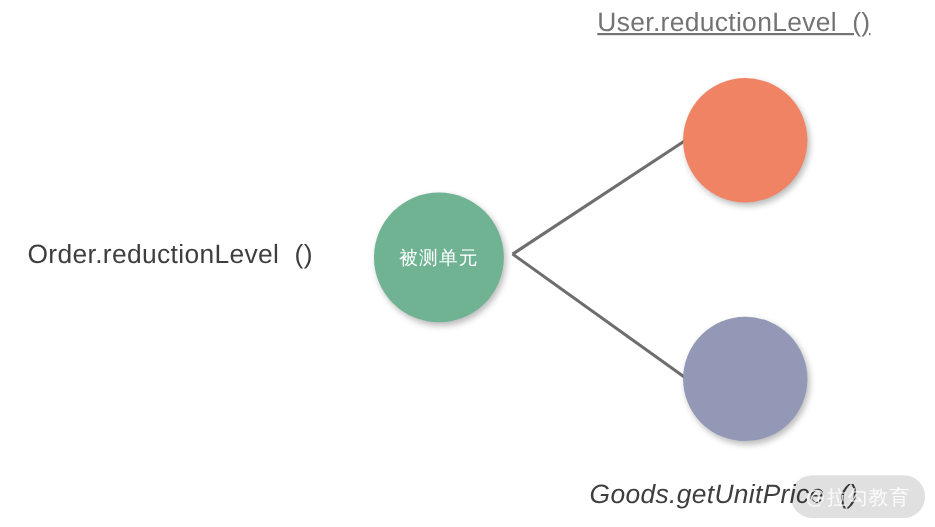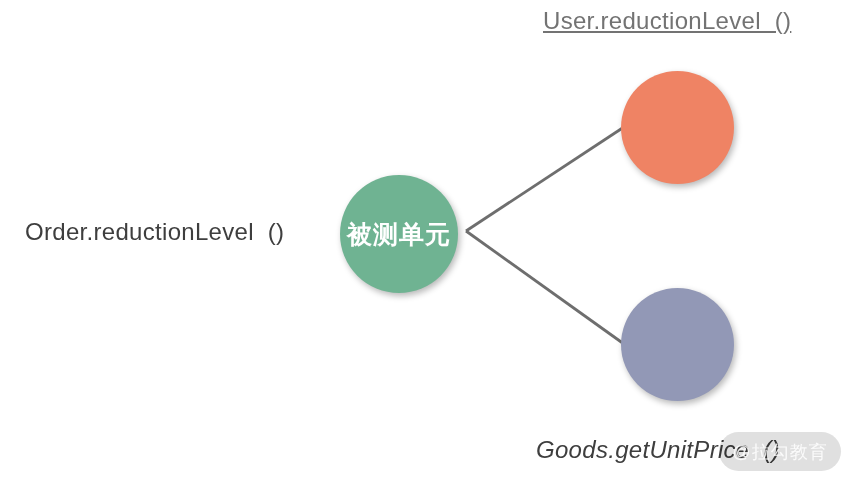--- a/index.html
+++ b/index.html
@@ -45,22 +45,22 @@
     height: 113px;
   }
   .node-bottom {
     left: 621px;
     top: 288px;
     width: 113px;
     height: 113px;
   }
   .node-label {
     color: #ffffff;
-    font-size: 25px;
-    font-weight: 700;
+    font-size: 17px;
+    font-weight: 400;
     letter-spacing: 1px;
     white-space: pre;
   }
   .method-label {
     position: absolute;
     color: #3e3e3e;
     font-size: 24px;
     font-weight: 400;
     letter-spacing: 0.3px;
     white-space: pre;

